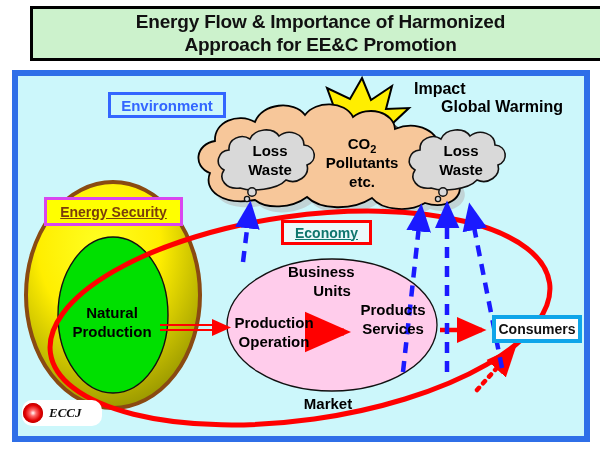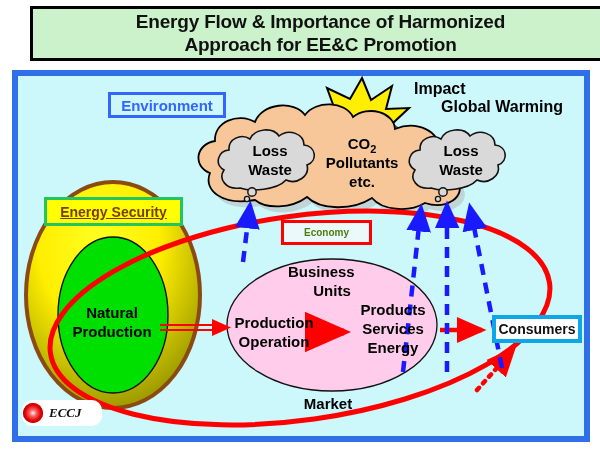--- a/index.html
+++ b/index.html
@@ -30,31 +30,31 @@
 
   .env-box{
     position:absolute;left:108px;top:92px;width:118px;height:26px;
     border:3px solid #3366ff;background:#ccf7fb;box-sizing:border-box;
     display:flex;align-items:center;justify-content:center;
   }
   .env-box span{color:#3366ff;font-weight:bold;font-size:15px;}
 
   .es-box{
     position:absolute;left:44px;top:197px;width:139px;height:29px;
-    border:3px solid #22c55e;background:#ffff00;box-sizing:border-box;
+    border:3px solid #d946ef;background:#ffff00;box-sizing:border-box;
     display:flex;align-items:center;justify-content:center;
   }
   .es-box span{color:#7a3d0a;font-weight:bold;font-size:14px;text-decoration:underline;}
 
   .ec-box{
     position:absolute;left:281px;top:220px;width:91px;height:25px;
     border:3px solid #ff0000;background:#ebf9fb;box-sizing:border-box;
     display:flex;align-items:center;justify-content:center;
   }
-  .ec-box span{color:#4d7c0f;font-weight:bold;font-size:10px;}
+  .ec-box span{color:#0f766e;font-weight:bold;font-size:14px;text-decoration:underline;}
 
   .cons-box{
     position:absolute;left:492px;top:315px;width:90px;height:28px;
     border:4px solid #0ea5e9;background:#ffffff;box-sizing:border-box;
     display:flex;align-items:center;justify-content:center;
   }
   .cons-box span{color:#111111;font-weight:bold;font-size:14px;}
 
   .impact{left:414px;top:80px;font-size:16px;}
   .gwarm{left:404px;top:98px;font-size:16px;margin-left:37px;}
@@ -211,21 +211,20 @@
 
   <div class="lab natres">Natural</div>
   <div class="lab natres2">Production</div>
 
   <div class="lab bu1">Business</div>
   <div class="lab bu2">Units</div>
   <div class="lab prod1">Production</div>
   <div class="lab prod2">Operation</div>
   <div class="lab ps1">Products</div>
   <div class="lab ps2">Services</div>
-  <div class="lab ps3">Energy</div>
 
   <div class="lab market">Market</div>
 
   <div class="eccj">
     <div class="mark"></div>
     <div class="nm">ECCJ</div>
   </div>
 
 </div>
 

